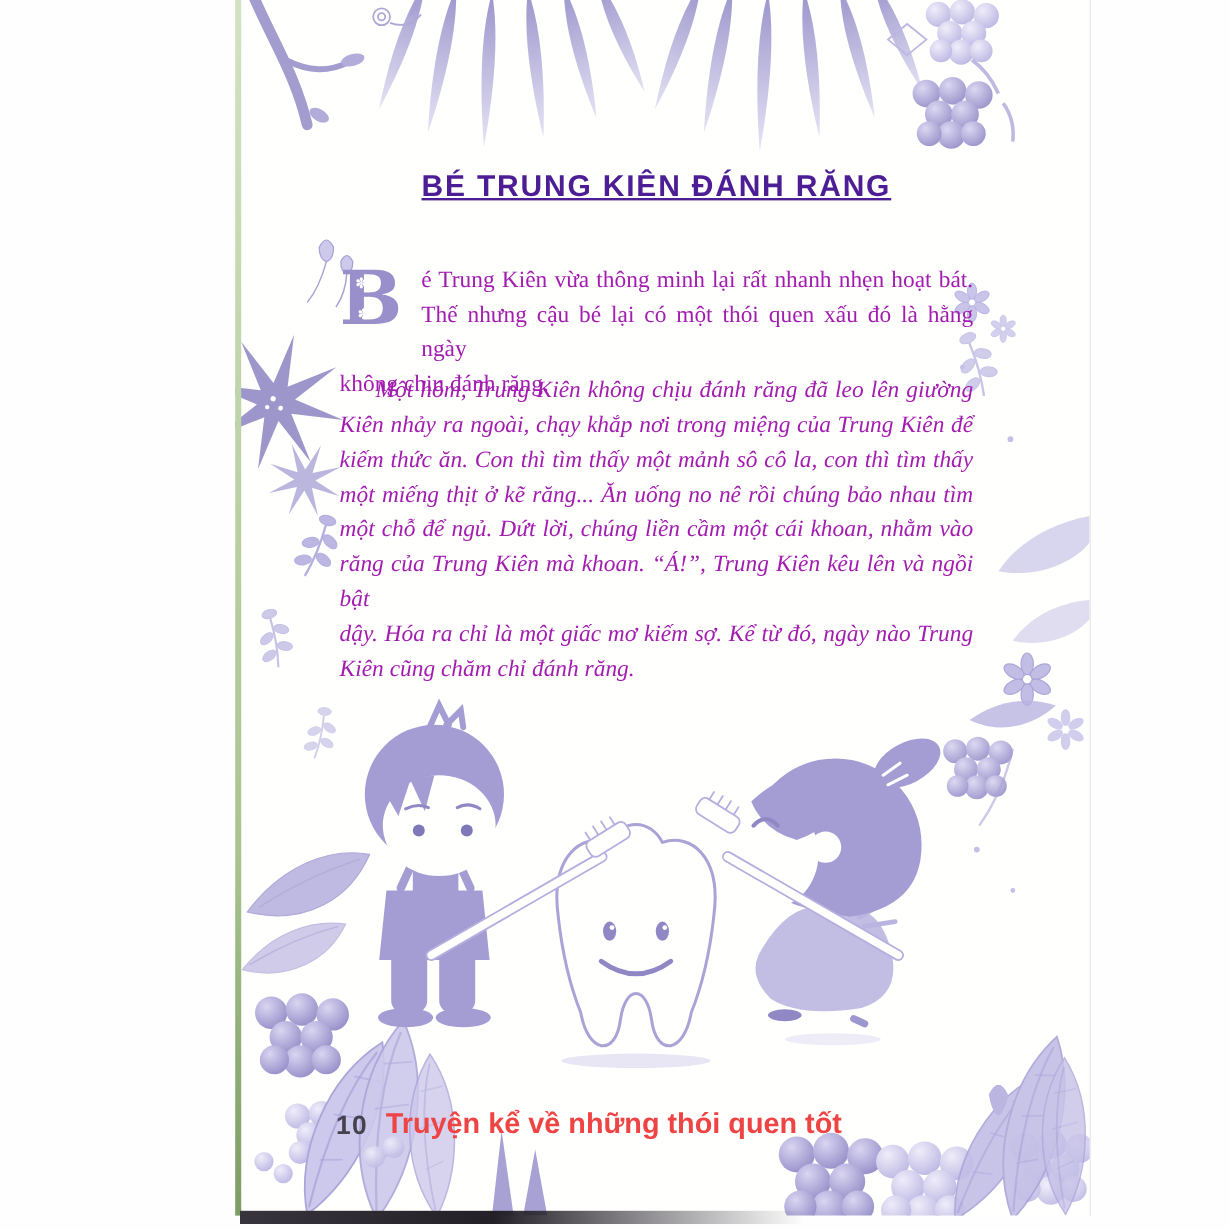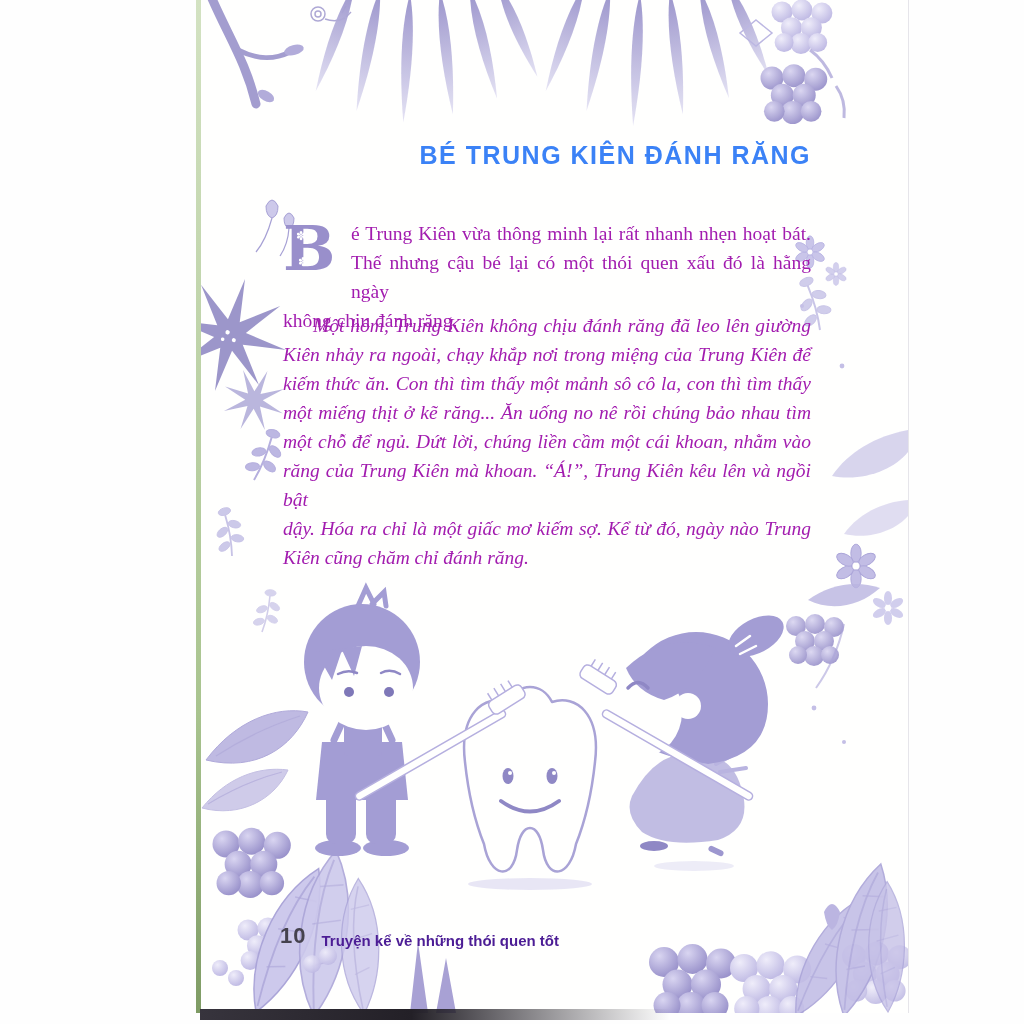--- a/index.html
+++ b/index.html
@@ -10,44 +10,44 @@
   .page{position:absolute;left:196px;top:0;width:712px;height:1013px;background:#fffffe;border-right:1px solid #e6e5ea;}
   .spine-strip{position:absolute;left:0;top:0;width:5px;height:1013px;
     background:linear-gradient(#d3e2c2,#a9c48f 70%,#7e9b64);}
   .bottom-edge{position:absolute;left:4px;top:1009px;width:470px;height:11px;
     background:linear-gradient(to right,#37343d,#232027 45%,rgba(35,32,39,0));}
 
   .deco-svg{position:absolute;left:0;top:0;width:712px;height:1013px;pointer-events:none;}
 
   
   .content{position:absolute;left:87px;top:0;width:528px;height:1013px;}
-  .page-title{position:absolute;top:141px;left:0;width:100%;text-align:right;
+  .page-title{position:absolute;top:141px;left:0;width:100%;text-align:center;
     font-family:"Liberation Sans",sans-serif;font-weight:bold;font-size:25px;
-    letter-spacing:1.5px;color:#3b82f6;}
+    letter-spacing:1.5px;color:#4c1d95;text-decoration:underline;}
   .para{position:absolute;left:0;width:528px;}
   .para1{top:219px;}
   .para2{top:311px;font-style:italic;}
   .line{font-size:19.5px;line-height:29px;color:#a21caf;
     text-align:justify;text-align-last:justify;}
   .line.last{text-align-last:left;}
   .line.indent{text-indent:30px;}
 
   
   .dropcap-box{float:left;width:58px;height:56px;position:relative;margin:4px 10px 0 0;}
   .dropcap{font-family:"DejaVu Serif",serif;font-weight:bold;font-size:62px;
     line-height:52px;color:#998fcb;display:block;}
   .dropcap-flower{position:absolute;color:#ffffff;font-size:12px;line-height:12px;}
   .df1{left:13px;top:7px;}
   .df2{left:15px;top:33px;}
 
   
   .footer{position:absolute;top:923px;left:84px;display:flex;align-items:flex-end;gap:15px;
     font-family:"Liberation Sans",sans-serif;}
   .page-num{font-size:22px;font-weight:bold;color:#45424e;letter-spacing:1px;}
-  .book-title{font-size:15px;font-weight:bold;color:#4c1d95;}
+  .book-title{font-size:24px;font-weight:bold;color:#ef4444;}
 </style>
 </head>
 <body>
 
 <div class="photo">
   <div class="page">
 
     <svg class="deco-svg" viewBox="0 0 712 1013" xmlns="http://www.w3.org/2000/svg">
       <defs>
         <linearGradient id="fadeDown" x1="0" y1="0" x2="0" y2="1">

